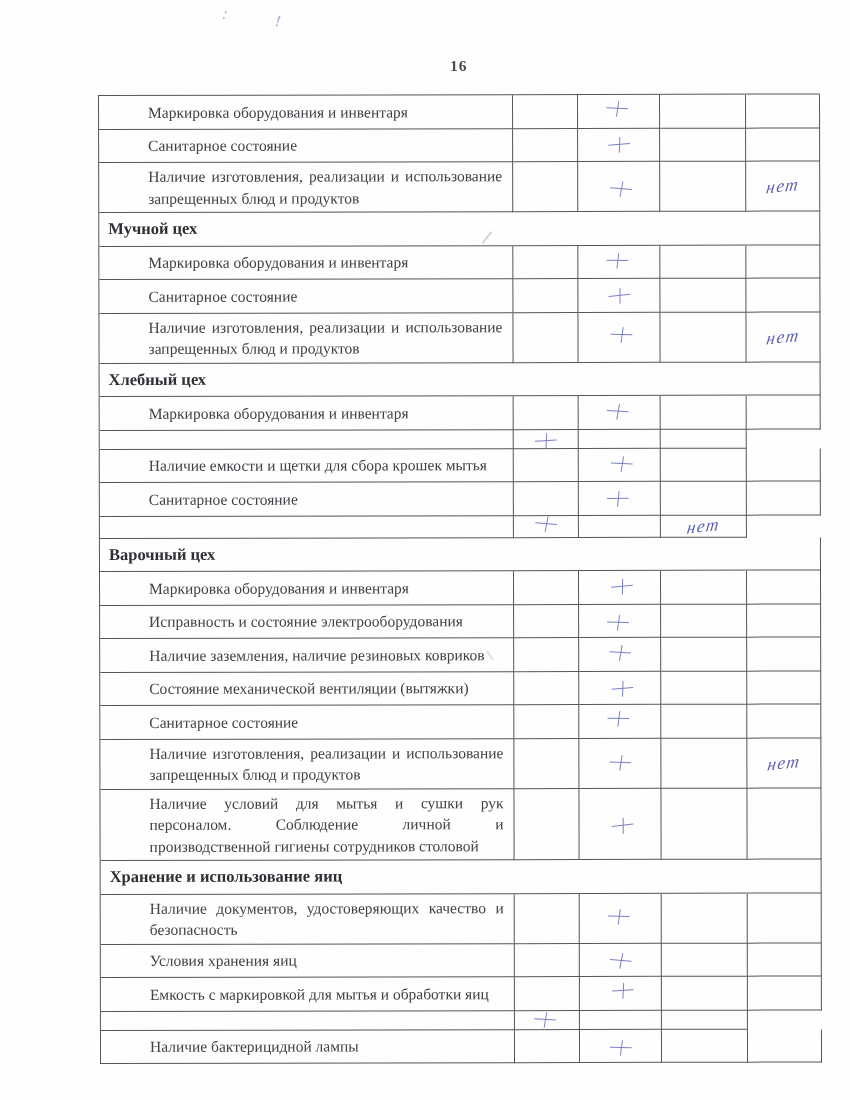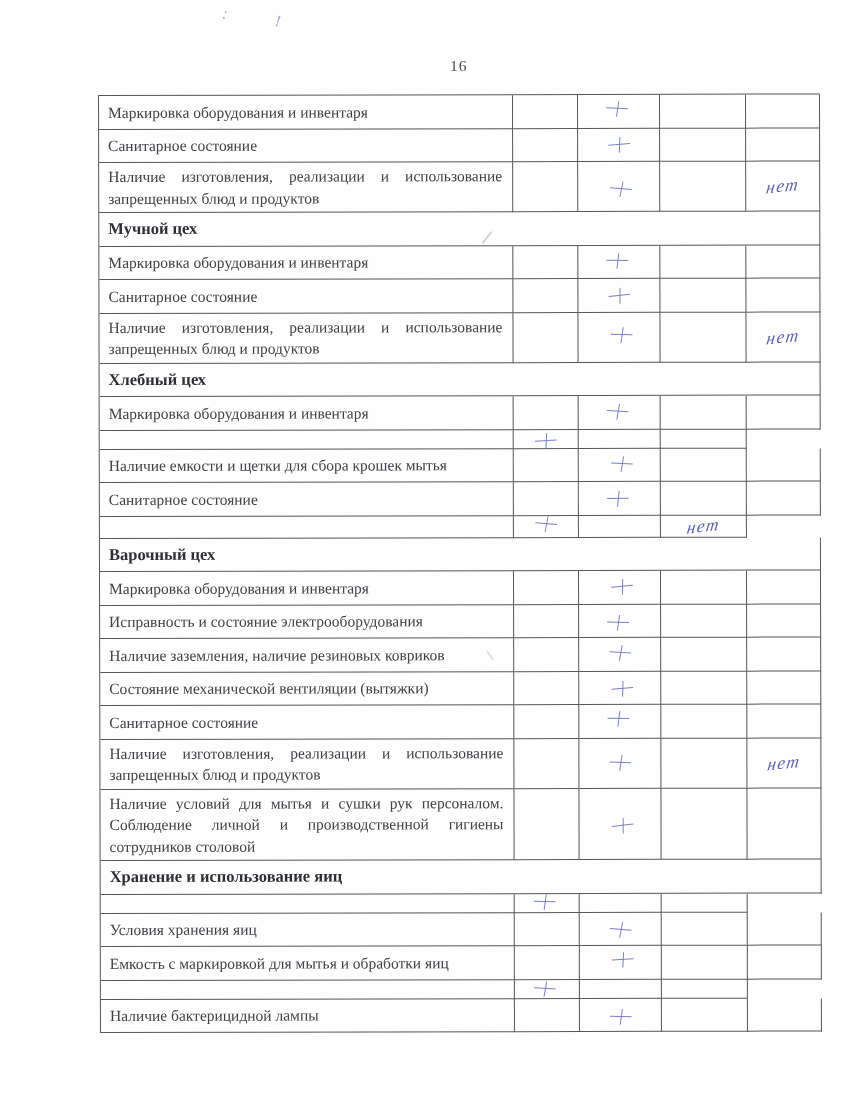--- a/index.html
+++ b/index.html
@@ -12,20 +12,21 @@
     font-family: "Liberation Serif", serif;
     color: #3c3c40;
   }
   .page-number {
     position: absolute;
     left: 450px;
     top: 57px;
     font-size: 15.5px;
     color: #4a4a4e;
     letter-spacing: 1px;
+    font-weight: bold;
   }
   .pen-scribble {
     position: absolute;
     left: 222px;
     top: 10px;
     font-size: 16px;
     font-style: italic;
     color: rgba(90, 95, 155, 0.55);
     letter-spacing: 22px;
     transform: rotate(8deg);
@@ -54,20 +55,21 @@
     align-items: center;
     min-height: 33.5px;
     padding: 3px 10px 3px 9px;
   }
   .label-text {
     width: 100%;
     font-size: 15.5px;
     line-height: 21.5px;
     text-align: justify;
     color: #414147;
+    margin-left: 40px;
   }
   .mark-cell, .blank-cell, .note-cell {
     display: flex;
     align-items: center;
     justify-content: center;
   }
   .section-cell {
     grid-column: 1 / -1;
     display: flex;
     align-items: center;
@@ -365,20 +367,23 @@
     </div>
     <div class="cell blank-cell"></div>
     <div class="cell note-cell">
       
     </div>
   </div>
       <div class="t-row">
     <div class="cell section-cell">Хранение и использование яиц</div>
   </div>
       <div class="t-row">
+    <div class="cell label-cell">
+      <div class="label-text">Наличие документов, удостоверяющих качество и безопасность</div>
+    </div>
     <div class="cell blank-cell"></div>
     <div class="cell mark-cell">
       <span class="plus" style="transform: rotate(3deg) translate(-2px, -1px);"></span>
     </div>
     <div class="cell blank-cell"></div>
     <div class="cell note-cell">
       
     </div>
   </div>
       <div class="t-row">

